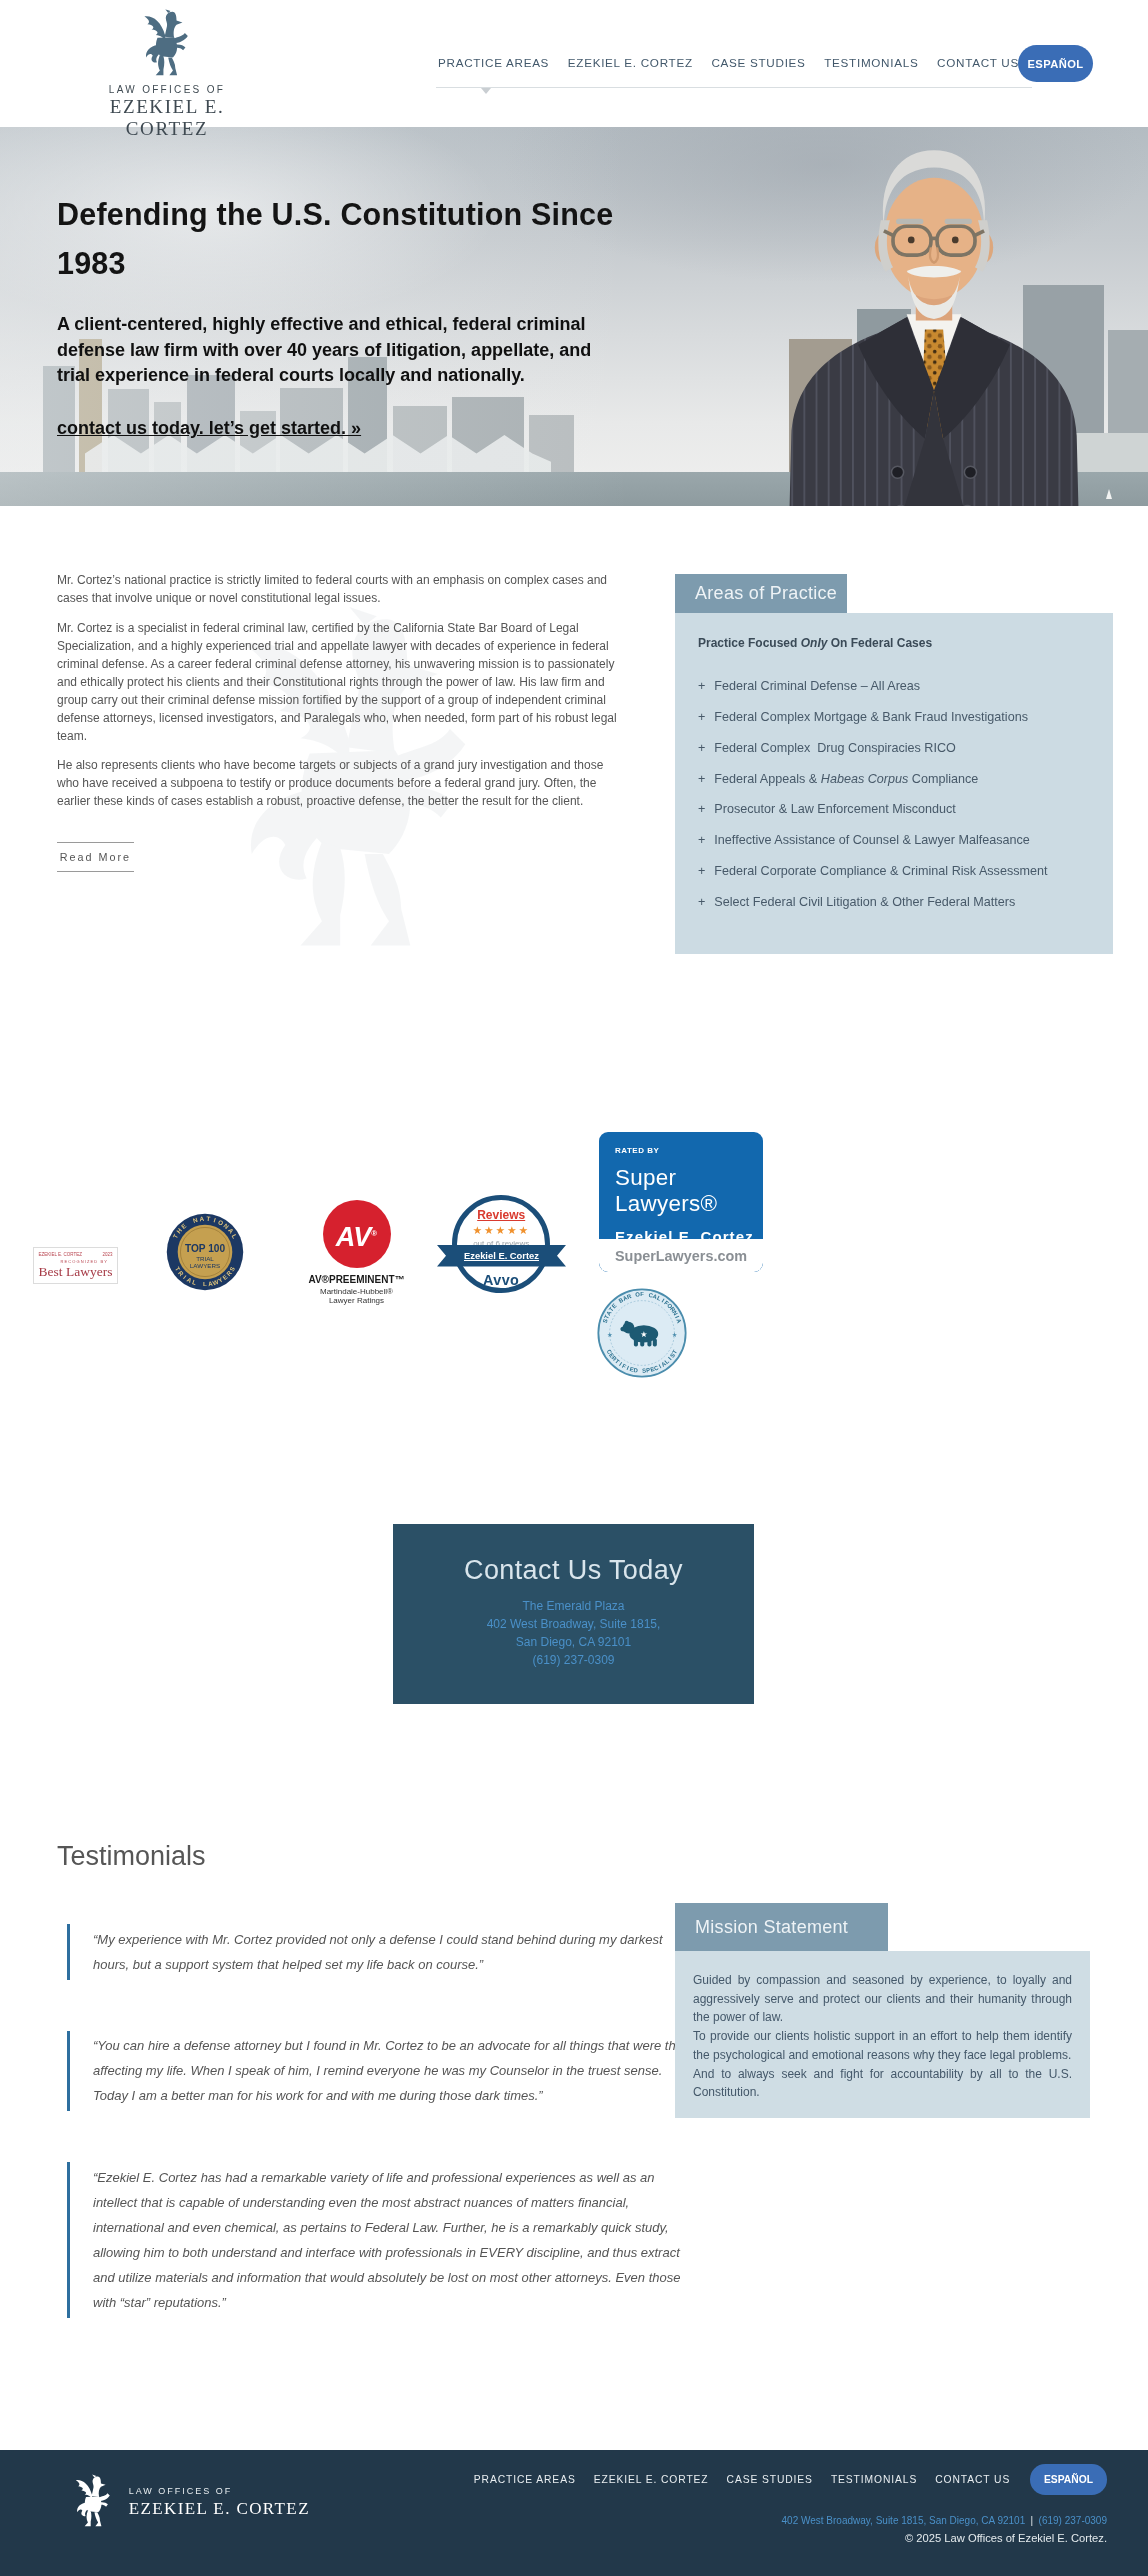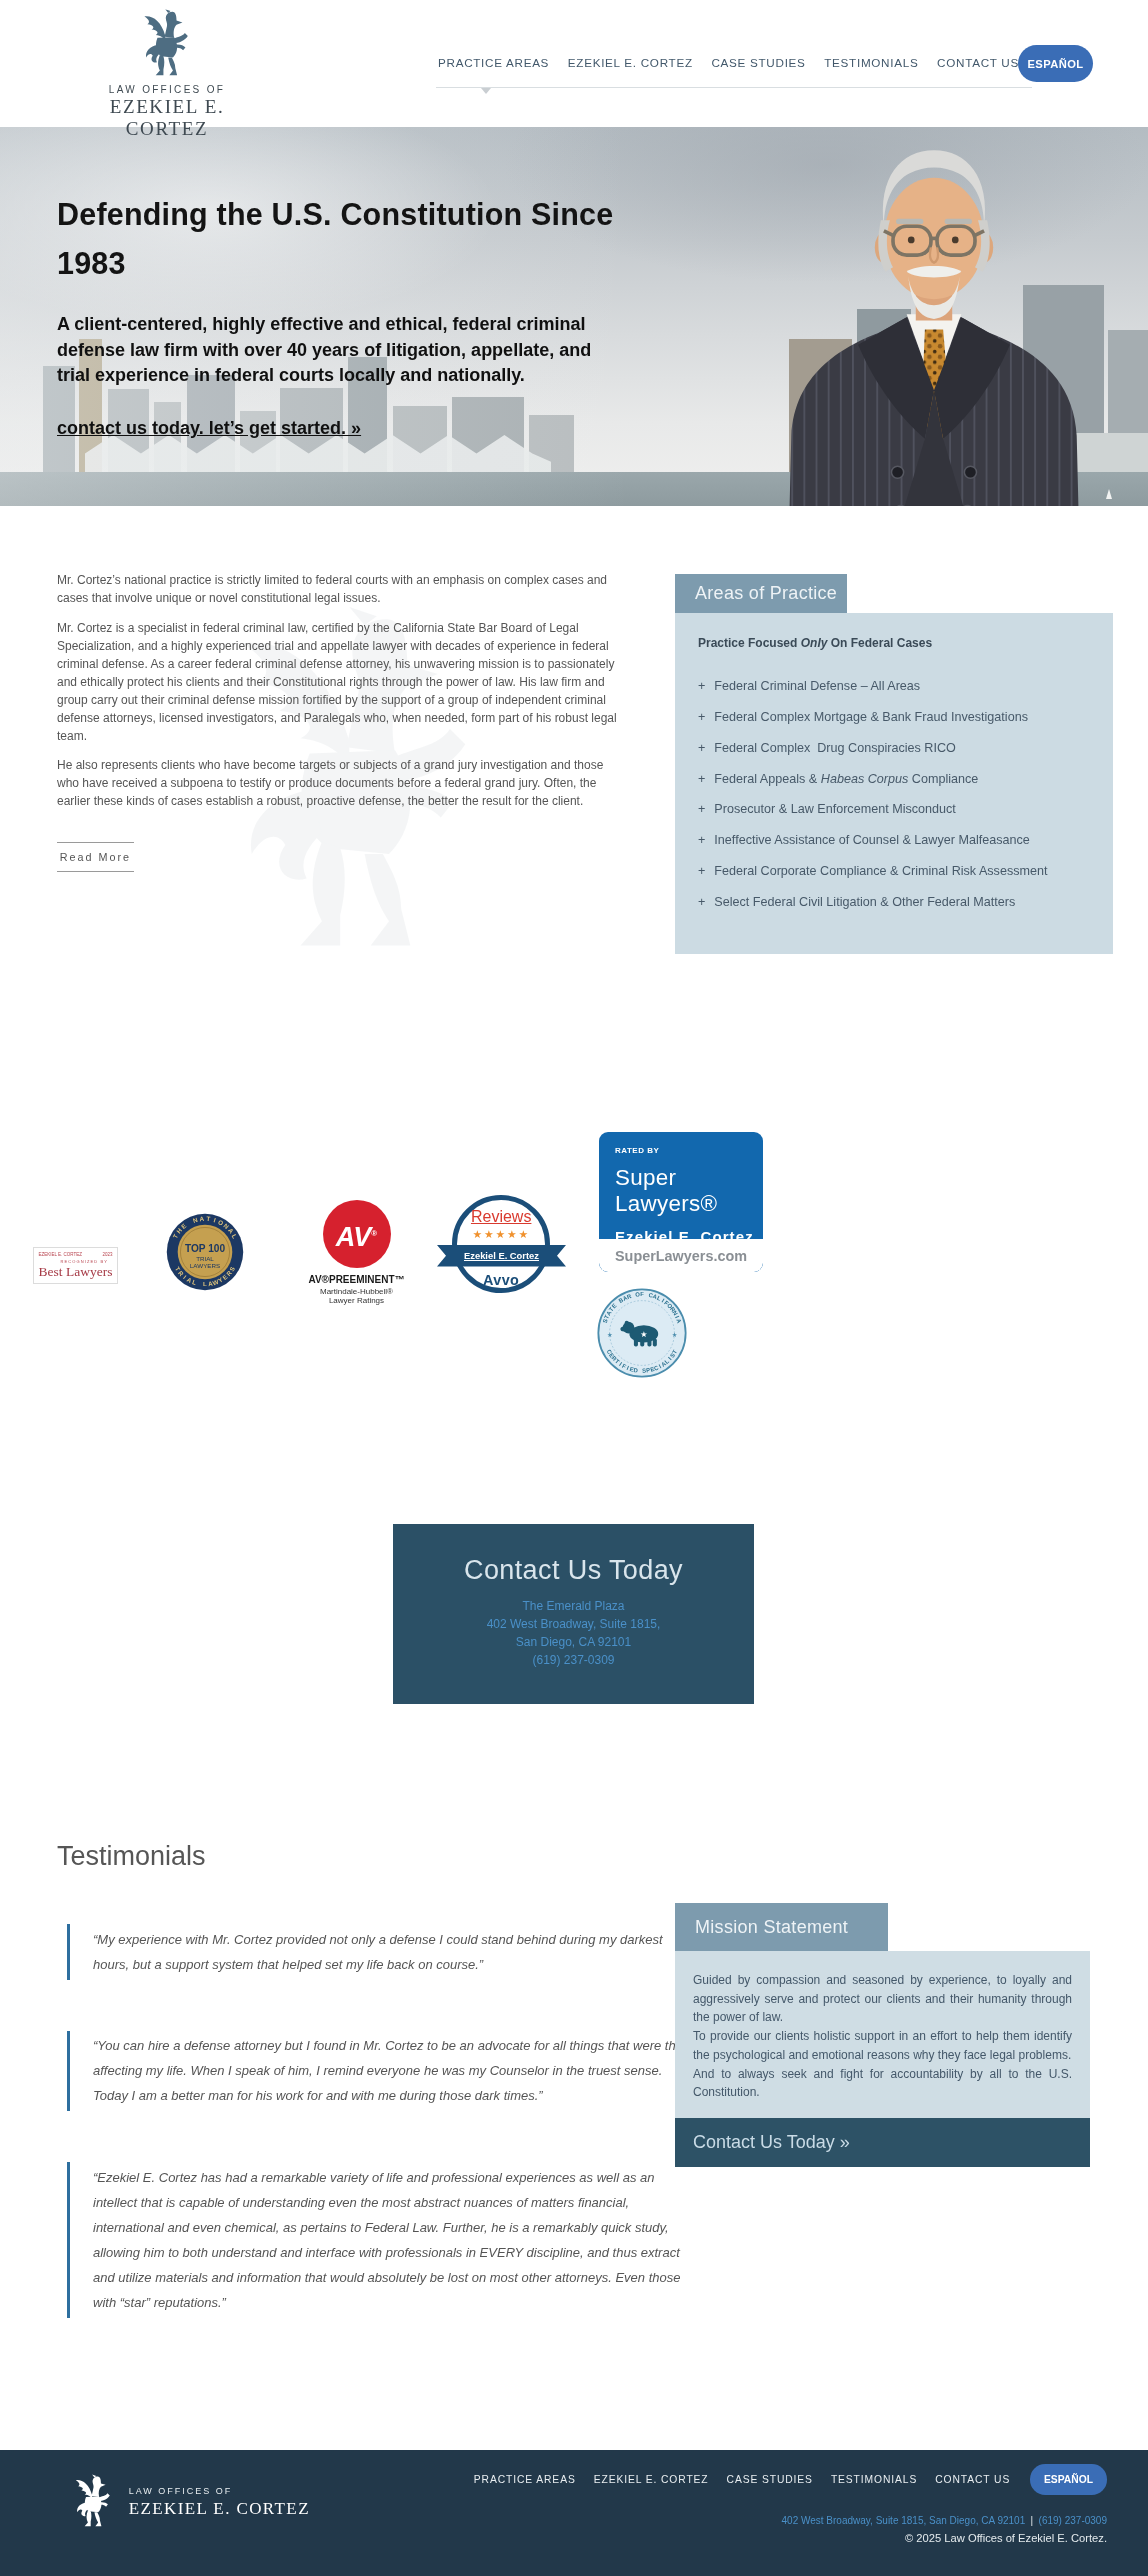--- a/index.html
+++ b/index.html
@@ -83,21 +83,21 @@
   .badge-t100{left:166px;top:1213px;width:78px;height:78px;}
   .badge-t100 svg{width:78px;height:78px;}
   .badge-av{left:298px;top:1200px;width:117px;text-align:center;}
   .av-circle{width:68px;height:68px;margin:0 auto;border-radius:50%;background:#d6212e;color:#fff;font-weight:bold;font-style:italic;font-size:27px;line-height:68px;}
   .av-reg{font-size:8px;vertical-align:super;font-style:normal;}
   .av-l1{margin-top:6.3px;font-size:10px;font-weight:bold;color:#1a1a1a;}
   .av-l2{margin-top:1.8px;font-size:8px;color:#333;}
   .av-l3{font-size:8px;color:#333;}
   .badge-avvo{left:437px;top:1195px;width:129px;height:106px;}
   .avvo-circle{position:absolute;left:15.2px;top:0;width:88px;height:88px;border:5.4px solid #1b4e79;border-radius:50%;background:#fff;text-align:center;box-sizing:content-box;}
-  .avvo-reviews{margin-top:8px;color:#d93a2f;font-weight:normal;font-size:16px;text-decoration:underline;}
+  .avvo-reviews{margin-top:8px;color:#d93a2f;font-weight:bold;font-size:12px;text-decoration:underline;}
   .avvo-stars{color:#f0912d;font-size:10.8px;letter-spacing:1.8px;margin-top:1.8px;}
   .avvo-outof{color:#9aa0a5;font-size:8px;text-decoration:underline;margin-top:1.8px;}
   .avvo-brand{position:absolute;left:0;right:0;top:72px;color:#1b4e79;font-weight:bold;font-size:14.4px;letter-spacing:0.4px;}
   .avvo-ribbon{position:absolute;left:0;top:50px;width:129px;height:21.5px;background:#1b4e79;color:#fff;font-size:9.4px;font-weight:bold;line-height:21.5px;text-align:center;text-decoration:underline;z-index:2;
     clip-path:polygon(0 0,100% 0,calc(100% - 9px) 50%,100% 100%,0 100%,9px 50%);}
   .badge-sl{left:599px;top:1132px;width:164px;height:140px;border-radius:9px;background:#1268ae;overflow:hidden;}
   .sl-rated{color:#fff;font-size:8px;font-weight:bold;letter-spacing:0.5px;margin:13.5px 0 0 16px;}
   .sl-brand{color:#fff;font-size:22.4px;font-weight:300;margin:10.8px 0 0 16px;letter-spacing:0.3px;}
   .sl-name{color:#fff;font-size:15px;font-weight:bold;margin:10.8px 0 0 16px;letter-spacing:1.1px;}
   .sl-site{position:absolute;left:0;bottom:0;width:100%;height:33px;background:#fff;border-radius:0 0 9px 9px;display:flex;align-items:center;justify-content:center;color:#8a8f94;font-weight:bold;font-size:14.4px;}
@@ -465,21 +465,20 @@
       <blockquote>“Ezekiel E. Cortez has had a remarkable variety of life and professional experiences as well as an intellect that is capable of understanding even the most abstract nuances of matters financial, international and even chemical, as pertains to Federal Law. Further, he is a remarkably quick study, allowing him to both understand and interface with professionals in EVERY discipline, and thus extract and utilize materials and information that would absolutely be lost on most other attorneys. Even those with “star” reputations.”</blockquote>
     </div>
 
   <aside class="mission">
     <div class="side-tab">Mission Statement</div>
     <div class="mission-body">
         <p>Guided by compassion and seasoned by experience, to loyally and aggressively serve and protect our clients and their humanity through the power of law.</p>
         <p>To provide our clients holistic support in an effort to help them identify the psychological and emotional reasons why they face legal problems.</p>
         <p>And to always seek and fight for accountability by all to the U.S. Constitution.</p>
       </div>
-    <a class="mission-cta">Contact Us Today »</a>
   </aside>
 
   <footer class="site-footer">
     <a class="f-logo">
       <svg viewBox="0 0 52 66" width="47" height="59">
           <use href="#griffin"></use>
         </svg>
       <div>
         <div class="f-l1">LAW OFFICES OF</div>
         <div class="f-l2">EZEKIEL E. CORTEZ</div>

